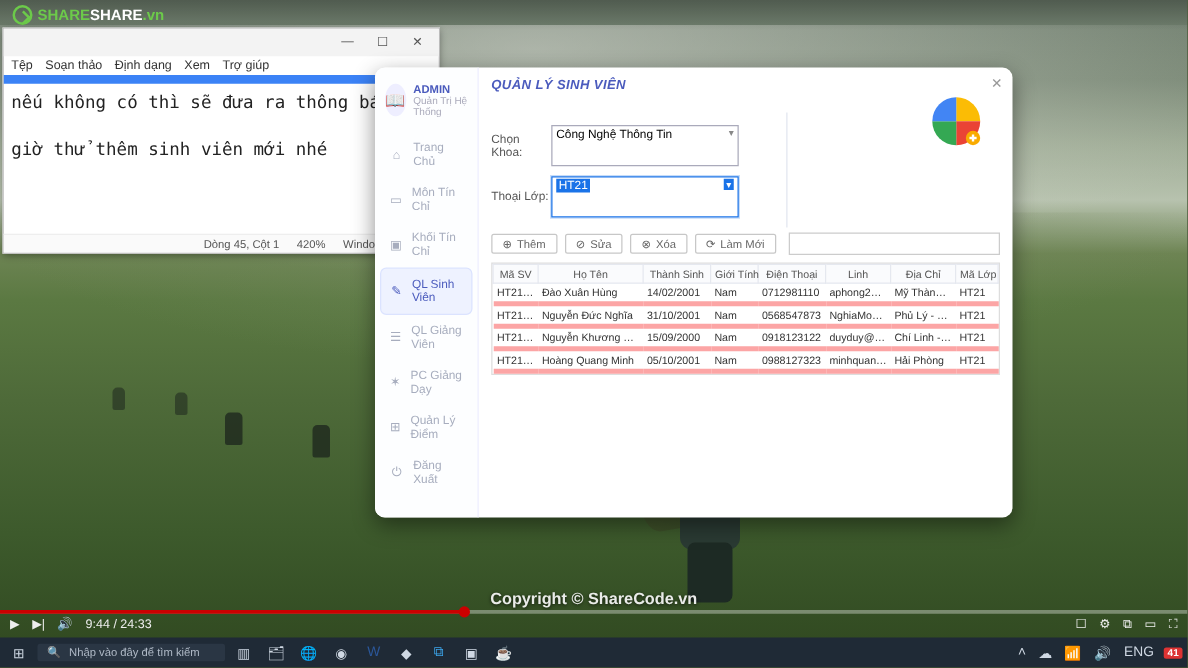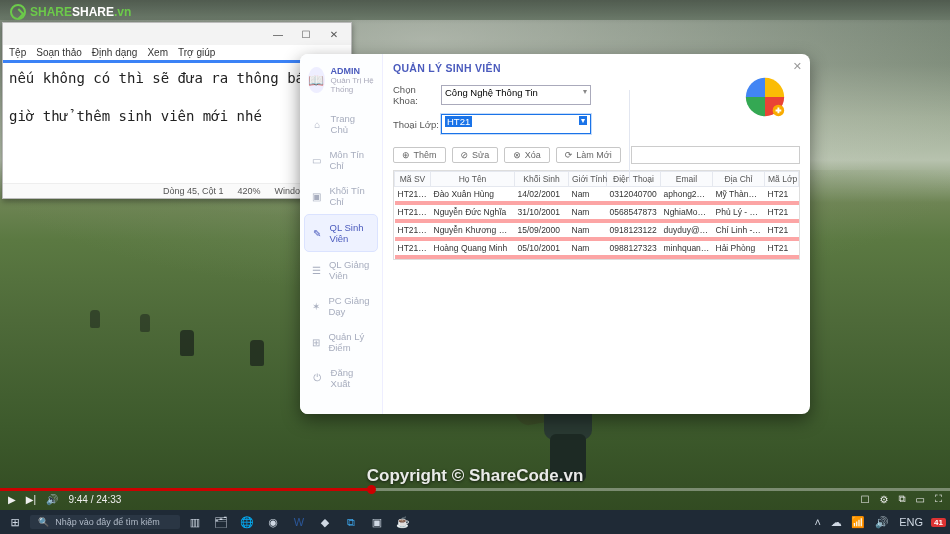--- a/index.html
+++ b/index.html
@@ -31,66 +31,66 @@
   .sharecode-logo .green { color:#6cca4a; }
 
   
   .notepad {
     position: absolute; top: 22px; left: 2px; width: 350px;
     background: #fff; border: 1px solid #bbb; box-shadow: 0 2px 6px rgba(0,0,0,0.4);
   }
   .titlebar { display:flex; justify-content:space-between; align-items:center; height:22px; padding:0 6px; font-size:10px; color:#333; background:#f3f3f3; }
   .winctrl { display:flex; gap:6px; }
   .winctrl span { width:22px; text-align:center; color:#555; font-size:10px; }
-  .menubar { display:flex; gap:10px; padding:2px 6px; font-size:10px; color:#333; border-bottom:3px solid #3b82f6;}
+  .menubar { display:flex; gap:10px; padding:2px 6px; font-size:10px; color:#333; border-bottom:7px solid #3b82f6;}
   .editor { padding:6px; min-height:120px; font-family: Consolas, monospace; font-size:14px; color:#222; white-space:pre-wrap; line-height:1.35; }
   .statusbar { display:flex; gap:14px; justify-content:flex-end; padding:2px 8px; font-size:9px; color:#555; border-top:1px solid #eee; background:#fafafa;}
 
   
   .app {
     position: absolute; top: 54px; left: 300px; width: 510px; height: 360px;
     background: #fff; border-radius: 8px; box-shadow: 0 6px 18px rgba(0,0,0,0.45);
     display: flex; overflow: hidden;
   }
   .sidebar { width: 128px; border-right: 1px solid #eef; background: #fdfeff; padding: 10px 4px; }
   .user { display:flex; align-items:center; gap:6px; padding: 2px 4px 12px; }
   .user .ico { width:26px; height:26px; border-radius:50%; background:#eef; display:flex;align-items:center;justify-content:center;font-size:13px;color:#4b5bbd;}
   .user .name { font-size:9px; font-weight:700; color:#4b5bbd; }
   .user .role { font-size:8px; color:#aab; }
   .nav-item { display:flex; align-items:center; gap:8px; padding:7px 8px; font-size:9.5px; color:#a7adbe; border-radius:5px; cursor:pointer;}
   .nav-item.active { color:#4b5bbd; background:#eef2ff; border:1px solid #dbe3ff; }
   .nav-item .mi { width:12px; text-align:center; font-size:10px; }
 
   .content { flex:1; position:relative; padding:8px 10px; }
-  .content h3 { font-size:10.5px; font-weight:700; color:#4b5bbd; margin-bottom:10px; letter-spacing:0.3px;}
+  .content h3 { font-size:10.5px; font-weight:700; color:#4b5bbd; margin-bottom:26px; letter-spacing:0.3px;font-style:italic;}
   .close-x { position:absolute; top:6px; right:8px; color:#999; font-size:11px; cursor:pointer;}
   .formrow { display:flex; align-items:center; margin-bottom:8px; font-size:9.5px; }
   .formrow label { width:48px; color:#555; }
-  .combo { width:150px; height:20px; border:1px solid #aab; font-size:9.5px; padding:1px 3px; background:#fff;}
+  .combo { width:150px; height:33px; border:1px solid #aab; font-size:9.5px; padding:1px 3px; background:#fff;}
   .combo.sel { border:1px solid #1a73e8; outline:1px solid rgba(26,115,232,.25); }
   .combo.sel span { background:#1a73e8; color:#fff; padding:0 2px;}
   .arrow { display:inline-block; float:right; font-size:8px; color:#888; }
   .vsep { position:absolute; top:36px; left:246px; width:1px; height:92px; background:#e2e6f0;}
   .photo-google {
     position:absolute; top:20px; right:22px; width:46px; height:46px;
   }
   .photo-google svg { width:46px; height:46px; }
 
   .toolbar { display:flex; gap:6px; align-items:center; margin:12px 0 6px; }
   .tbtn { display:flex; align-items:center; gap:4px; border:1px solid #c7c7c7; background:#fff; color:#666; font-size:9px; padding:2px 8px; border-radius:2px; cursor:pointer;}
   .tbtn .ti { font-size:9px; }
   .filterbox { flex:1; height:18px; border:1px solid #ccc; margin-left:4px;}
 
   .grid { border:1px solid #ddd; font-size:8.5px; color:#333; }
   .grid table { width:100%; border-collapse:collapse; table-layout:fixed;}
   .grid th { background:#fafbfd; border:1px solid #e5e8ef; padding:2px 3px; font-weight:400; color:#555; font-size:8.5px; white-space:nowrap;}
   .grid td { border-bottom:4px solid #fca5a5; padding:2px 3px; white-space:nowrap; overflow:hidden; text-overflow:ellipsis;}
 
   .watermark { position:absolute; bottom:56px; right:18px; color:rgba(255,255,255,0.7); font-size:13px; font-weight:600; pointer-events:none;}
-  .copyright { position:absolute; left:0; right:0; bottom:48px; text-align:center; color:rgba(255,255,255,0.9); font-size:17px; font-weight:600; text-shadow:0 1px 3px rgba(0,0,0,.7);}
+  .copyright { position:absolute; left:0; right:0; bottom:48px; text-align:center; color:rgba(255,255,255,0.9); font-size:13px; font-weight:600; text-shadow:0 1px 3px rgba(0,0,0,.7);}
 
   .figures { position:absolute; top:300px; left:30px; width:400px; height:140px; pointer-events:none;}
   .fig { position:absolute; width:14px; height:26px; background:rgba(30,40,30,0.8); border-radius:4px 4px 2px 2px; }
   .fig.small { width:10px; height:18px; opacity:.7;}
   .farmer-main { position:absolute; bottom:50px; left:520px; width:90px; height:160px; pointer-events:none;}
   .farmer-main .hat{position:absolute;top:0;left:22px;width:52px;height:28px;background:#c7a36b;border-radius:50% 50% 45% 45%;}
   .farmer-main .head{position:absolute;top:20px;left:38px;width:20px;height:22px;background:#9b7d5e;border-radius:50%;}
   .farmer-main .body{position:absolute;top:38px;left:24px;width:48px;height:78px;background:#2a3a33;border-radius:10px;}
   .farmer-main .bundle{position:absolute;top:30px;left:-10px;width:44px;height:70px;background:linear-gradient(#5c6e3f,#3c4e28);border-radius:40% 40% 30% 30%;transform:rotate(-10deg);}
   .farmer-main .legs{position:absolute;top:110px;left:30px;width:36px;height:48px;background:#1d2a24;border-radius:6px;}
@@ -267,35 +267,35 @@
             <col style="width:38px">
             <col style="width:54px">
             <col style="width:52px">
             <col style="width:52px">
             <col style="width:34px">
           </colgroup>
         <thead>
             <tr id="thead-row">
               <th>Mã SV</th>
               <th>Họ Tên</th>
-              <th>Khối Sinh</th>
+              <th>Thành Sinh</th>
               <th>Giới Tính</th>
               <th>Điện Thoại</th>
-              <th>Email</th>
+              <th>Linh</th>
               <th>Địa Chỉ</th>
               <th>Mã Lớp</th>
             </tr>
           </thead>
         <tbody id="tbody">
             <tr>
               <td>HT2101</td>
               <td>Đào Xuân Hùng</td>
               <td>14/02/2001</td>
               <td>Nam</td>
-              <td>0312040700</td>
+              <td>0712981110</td>
               <td>aphong213…</td>
               <td>Mỹ Thành -..</td>
               <td>HT21</td>
             </tr>
             <tr>
               <td>HT2102</td>
               <td>Nguyễn Đức Nghĩa</td>
               <td>31/10/2001</td>
               <td>Nam</td>
               <td>0568547873</td>

